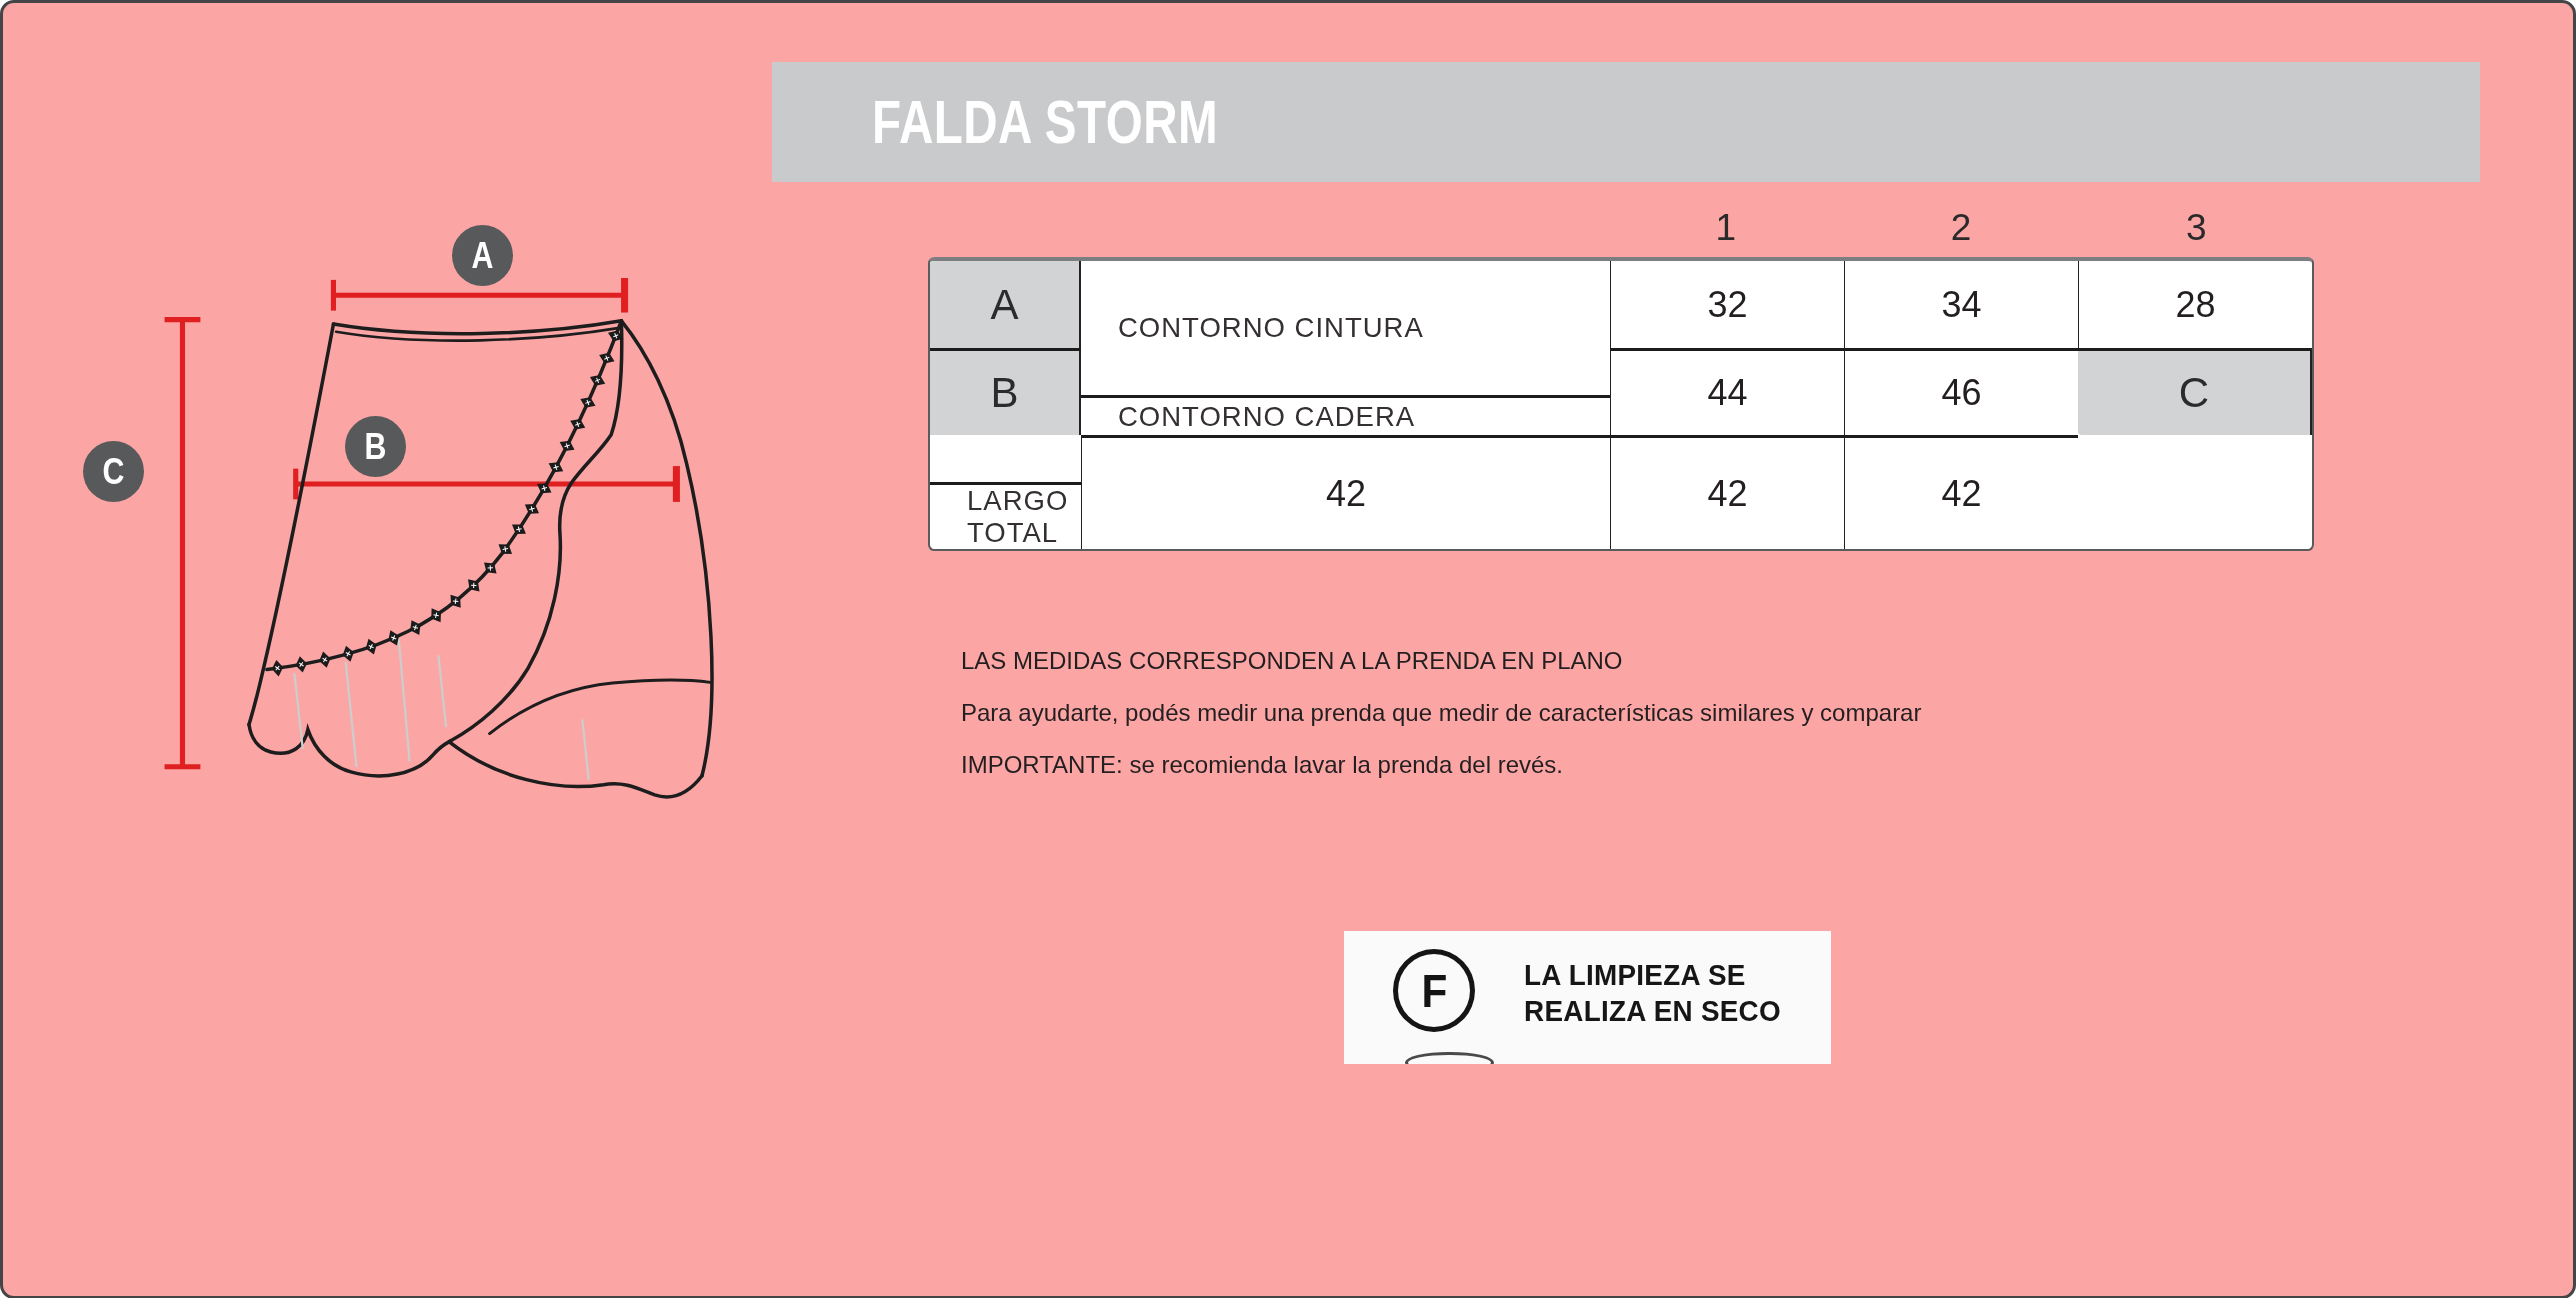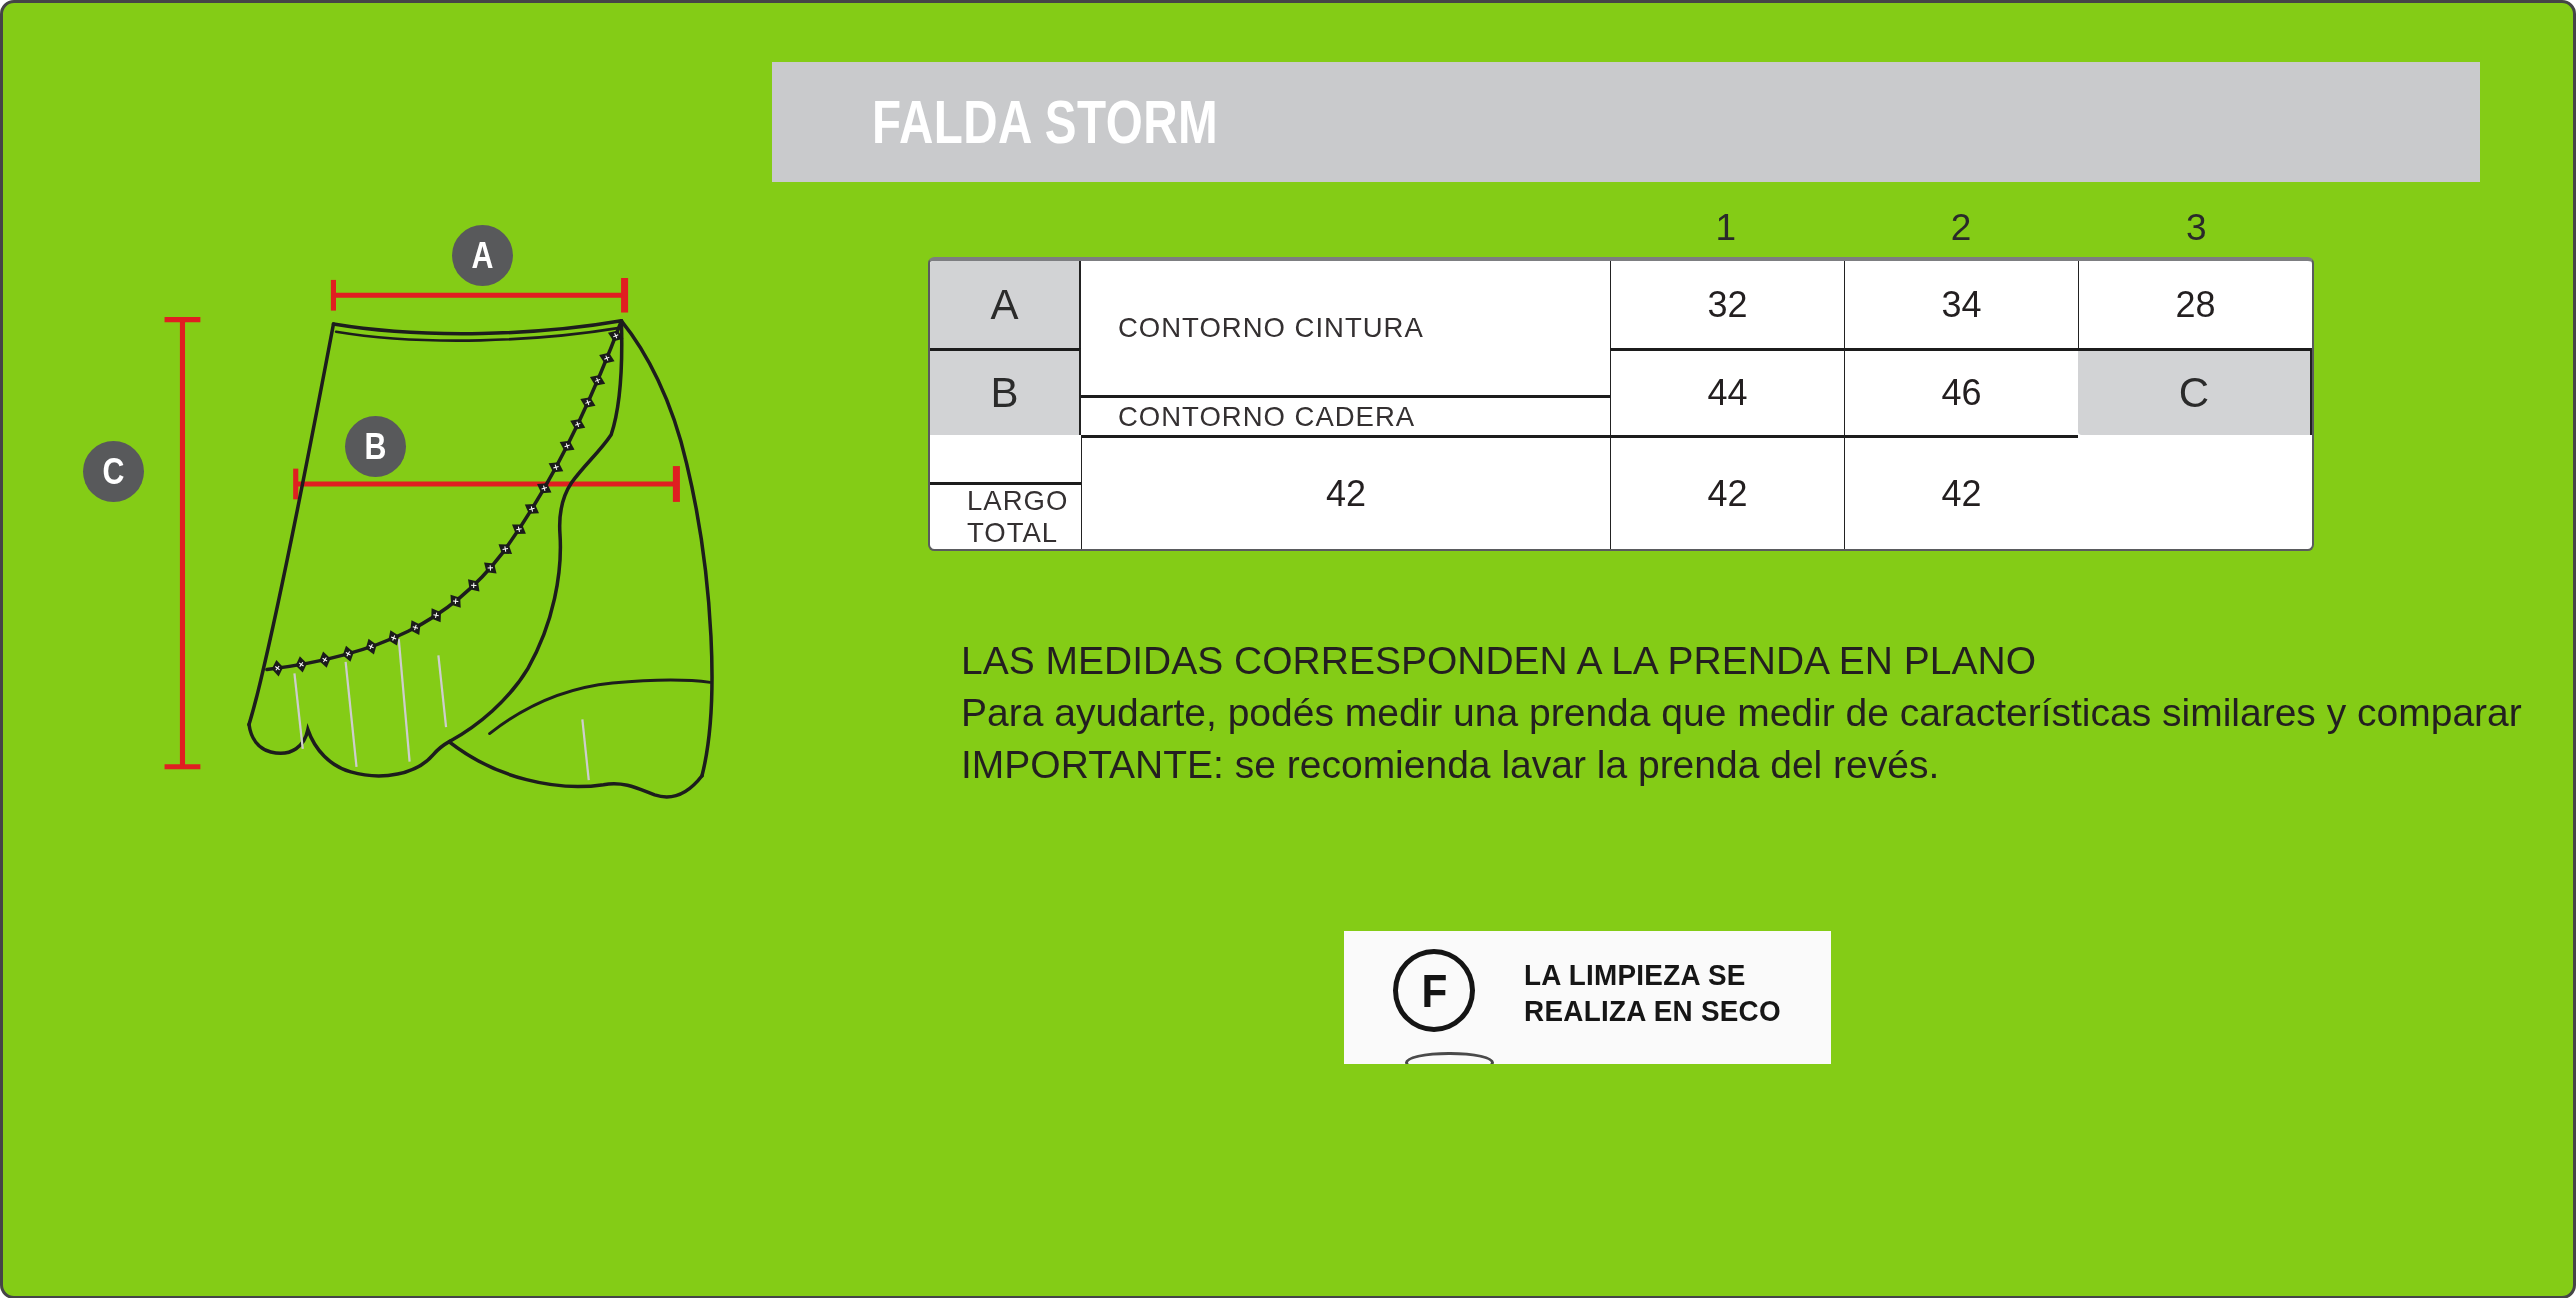--- a/index.html
+++ b/index.html
@@ -1,19 +1,19 @@
 <!DOCTYPE html>
 <html style="font-size:10.2px"><head>
 <meta charset="utf-8">
 <style>
   html,body{margin:0;padding:0;background:#fff;}
   body{font-family:"Liberation Sans", sans-serif;}
   .page{
     position:relative;width:2576px;height:1299px;box-sizing:border-box;
-    background:#84cc16;border:3.2px solid #454547;border-radius:14px;overflow:hidden;
+    background:#fca5a5;border:3.2px solid #454547;border-radius:14px;overflow:hidden;
   }
   
   .header-bar{
     position:absolute;left:769px;top:59px;width:1708px;height:120px;
     background:#c9cacc;display:flex;align-items:center;
   }
   .page-title{
     margin-left:100px;font-size:61px;font-weight:bold;color:#ffffff;
     letter-spacing:0.6px;transform:scaleX(0.78);transform-origin:left center;white-space:nowrap;
   }
@@ -31,21 +31,21 @@
     display:grid;grid-template-columns:151px 529px 1fr 1fr 1fr;grid-template-rows:repeat(3,1fr);
     border:2.6px solid #5a5b5e;border-top:4.5px solid #7d7e81;border-radius:6.4px;background:#fff;
   }
   .cell{display:flex;align-items:center;box-sizing:border-box;color:#231f20;}
   .letter-cell{background:#d2d3d5;justify-content:center;font-size:42px;font-weight:300;color:#2b2b2b;border-right:2.6px solid #222;}
   .label-cell{padding-left:37px;font-size:27.5px;letter-spacing:1px;color:#343031;margin-top:47px;}
   .val-cell{justify-content:center;font-size:36px;font-weight:300;border-left:1.9px solid #222;}
   .rt{border-top:3.2px solid #1c1c1c;}
   .rnd-tl{border-top-left-radius:3.8px;} .rnd-bl{border-bottom-left-radius:3.8px;}
   
-  .notes{position:absolute;left:958px;top:632px;width:1574px;font-size:39px;line-height:52px;color:#231f20;}
+  .notes{position:absolute;left:958px;top:632px;width:1574px;font-size:24px;line-height:52px;color:#231f20;}
   
   .care-box{
     position:absolute;left:1341px;top:928px;width:487px;height:133px;background:#fafafa;overflow:hidden;
   }
   .care-circle{
     position:absolute;left:49px;top:18px;width:82px;height:83px;border:5.8px solid #151515;border-radius:50%;
     display:flex;align-items:center;justify-content:center;box-sizing:border-box;background:#fafafa;
   }
   .care-letter{font-size:47px;font-weight:bold;color:#141414;transform:scaleX(0.9);}
   .care-text{

